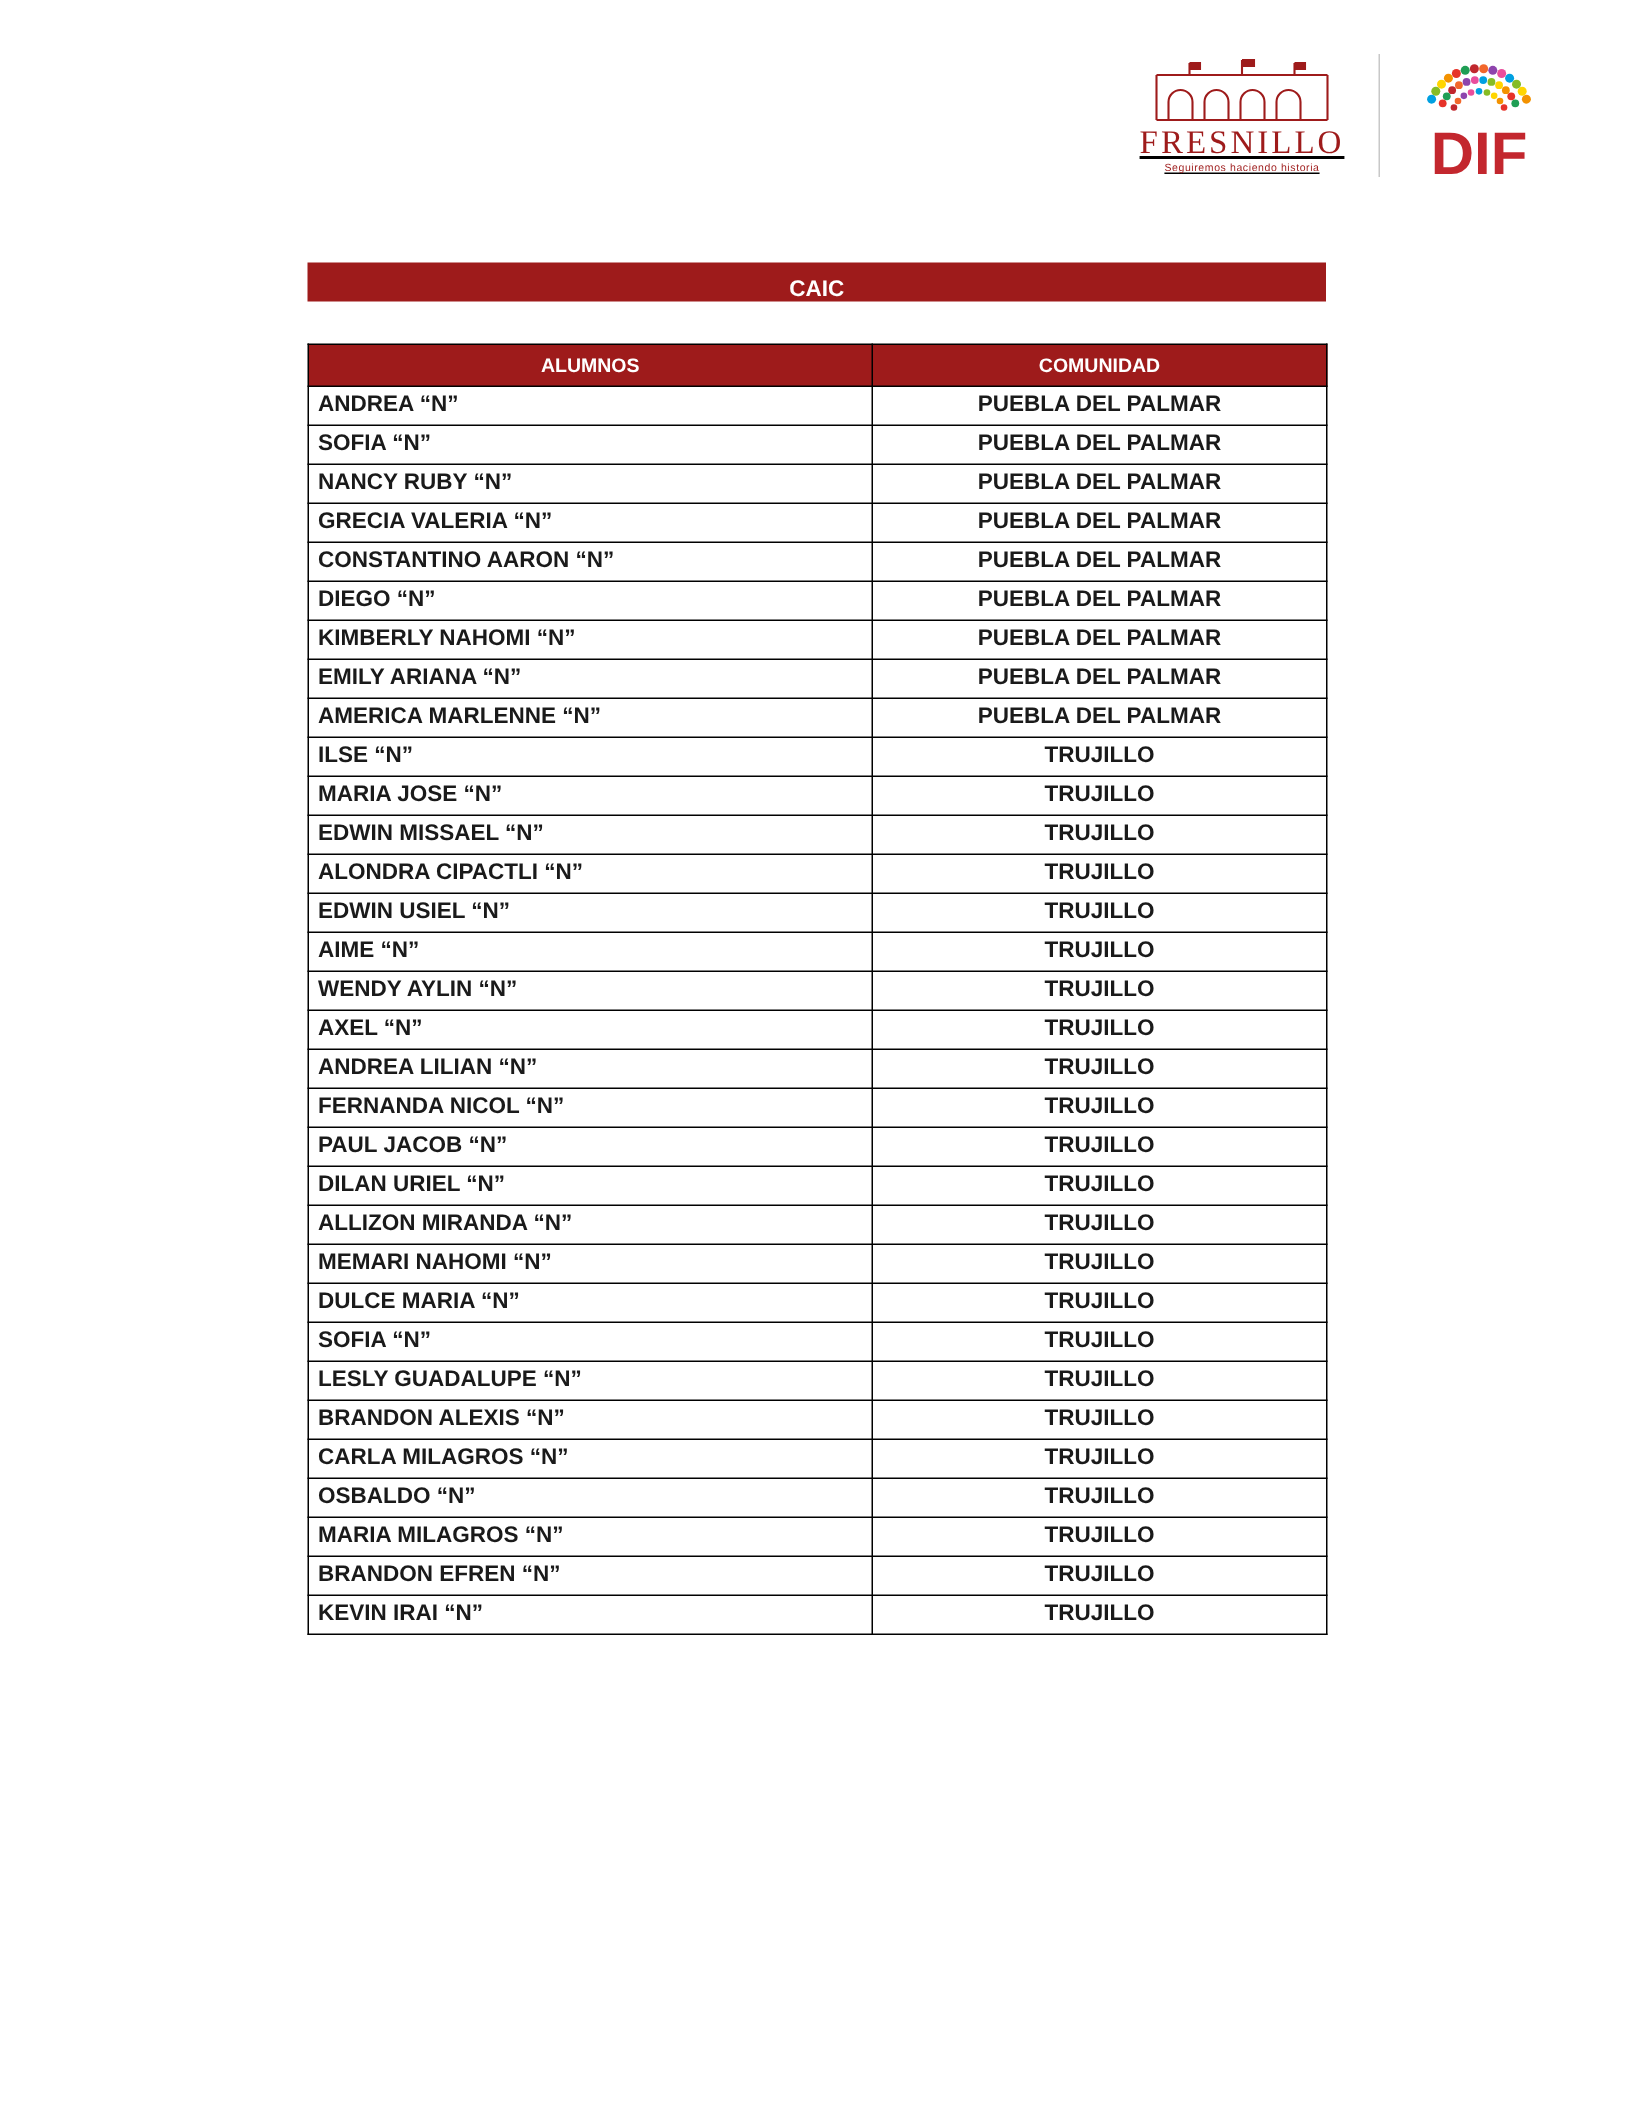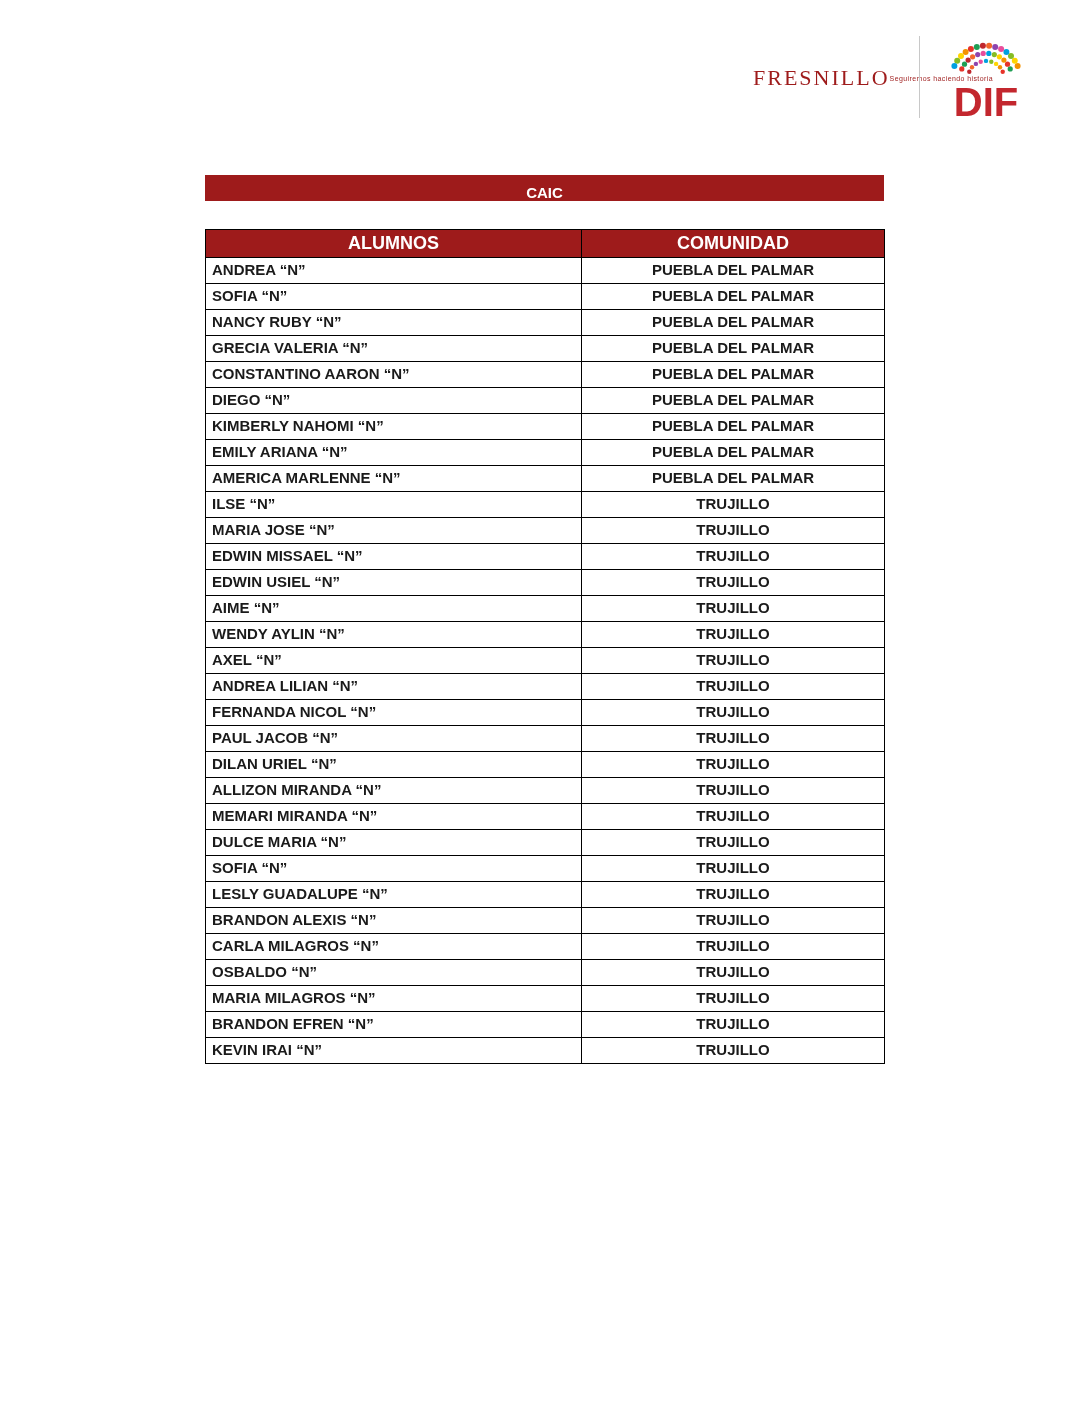--- a/index.html
+++ b/index.html
@@ -6,21 +6,21 @@
   html,body { margin:0; padding:0; }
   body {
     width:1088px; height:1408px; background:#ffffff;
     font-family:"Liberation Sans", sans-serif;
     position:relative; overflow:hidden;
   }
   .logo-area {
     position:absolute; top:32px; right:52px;
     display:flex; align-items:center; gap:16px;
   }
-  .fresnillo { display:flex; flex-direction:row; align-items:center; width:150px; }
+  .fresnillo { display:flex; flex-direction:column; align-items:center; width:150px;text-decoration:underline; }
   .fresnillo-name {
     font-family:"Liberation Serif", serif;
     font-size:22px; letter-spacing:2px; color:var(--accent);
     line-height:1; margin-top:2px; white-space:nowrap;
   }
   .fresnillo-tagline { font-size:7px; color:var(--accent); letter-spacing:.4px; margin-top:3px; white-space:nowrap; }
   .logo-divider { width:1px; height:82px; background:#c8c8c8; }
   .dif-logo { width:100px; height:90px; }
   .caic-bar {
     position:absolute; left:205px; top:175px; width:679px; height:26px;
@@ -28,21 +28,21 @@
     display:flex; align-items:flex-end; justify-content:center;
     font-size:15px; font-weight:bold;
   }
   table.students {
     position:absolute; left:205px; top:229px; width:679px;
     border-collapse:collapse; table-layout:fixed;
   }
   table.students th {
     background:var(--accent); color:#ffffff;
     border:1px solid #000; height:28px;
-    font-size:18px; font-weight:bold; text-align:center; padding:0 4px;
+    font-size:13px; font-weight:bold; text-align:center; padding:0 4px;
   }
   table.students td {
     border:1px solid #000; height:26px;
     font-size:15px; font-weight:bold; color:#1a1a1a;
     padding:1px 6px; line-height:1.1; white-space:nowrap; overflow:hidden;
   }
   td.name-cell { text-align:left; }
   td.community-cell { text-align:center; }
   col.c-alumnos { width:376px; }
   col.c-comunidad { width:303px; }
@@ -178,20 +178,24 @@
       </tr>
       <tr>
         <td class="name-cell">MARIA JOSE “N”</td>
         <td class="community-cell">TRUJILLO</td>
       </tr>
       <tr>
         <td class="name-cell">EDWIN MISSAEL “N”</td>
         <td class="community-cell">TRUJILLO</td>
       </tr>
       <tr>
+        <td class="name-cell">ALONDRA CIPACTLI “N”</td>
+        <td class="community-cell">TRUJILLO</td>
+      </tr>
+      <tr>
         <td class="name-cell">EDWIN USIEL “N”</td>
         <td class="community-cell">TRUJILLO</td>
       </tr>
       <tr>
         <td class="name-cell">AIME “N”</td>
         <td class="community-cell">TRUJILLO</td>
       </tr>
       <tr>
         <td class="name-cell">WENDY AYLIN “N”</td>
         <td class="community-cell">TRUJILLO</td>
@@ -214,21 +218,21 @@
       </tr>
       <tr>
         <td class="name-cell">DILAN URIEL “N”</td>
         <td class="community-cell">TRUJILLO</td>
       </tr>
       <tr>
         <td class="name-cell">ALLIZON MIRANDA “N”</td>
         <td class="community-cell">TRUJILLO</td>
       </tr>
       <tr>
-        <td class="name-cell">MEMARI MIRANDA “N”</td>
+        <td class="name-cell">MEMARI NAHOMI “N”</td>
         <td class="community-cell">TRUJILLO</td>
       </tr>
       <tr>
         <td class="name-cell">DULCE MARIA “N”</td>
         <td class="community-cell">TRUJILLO</td>
       </tr>
       <tr>
         <td class="name-cell">SOFIA “N”</td>
         <td class="community-cell">TRUJILLO</td>
       </tr>

